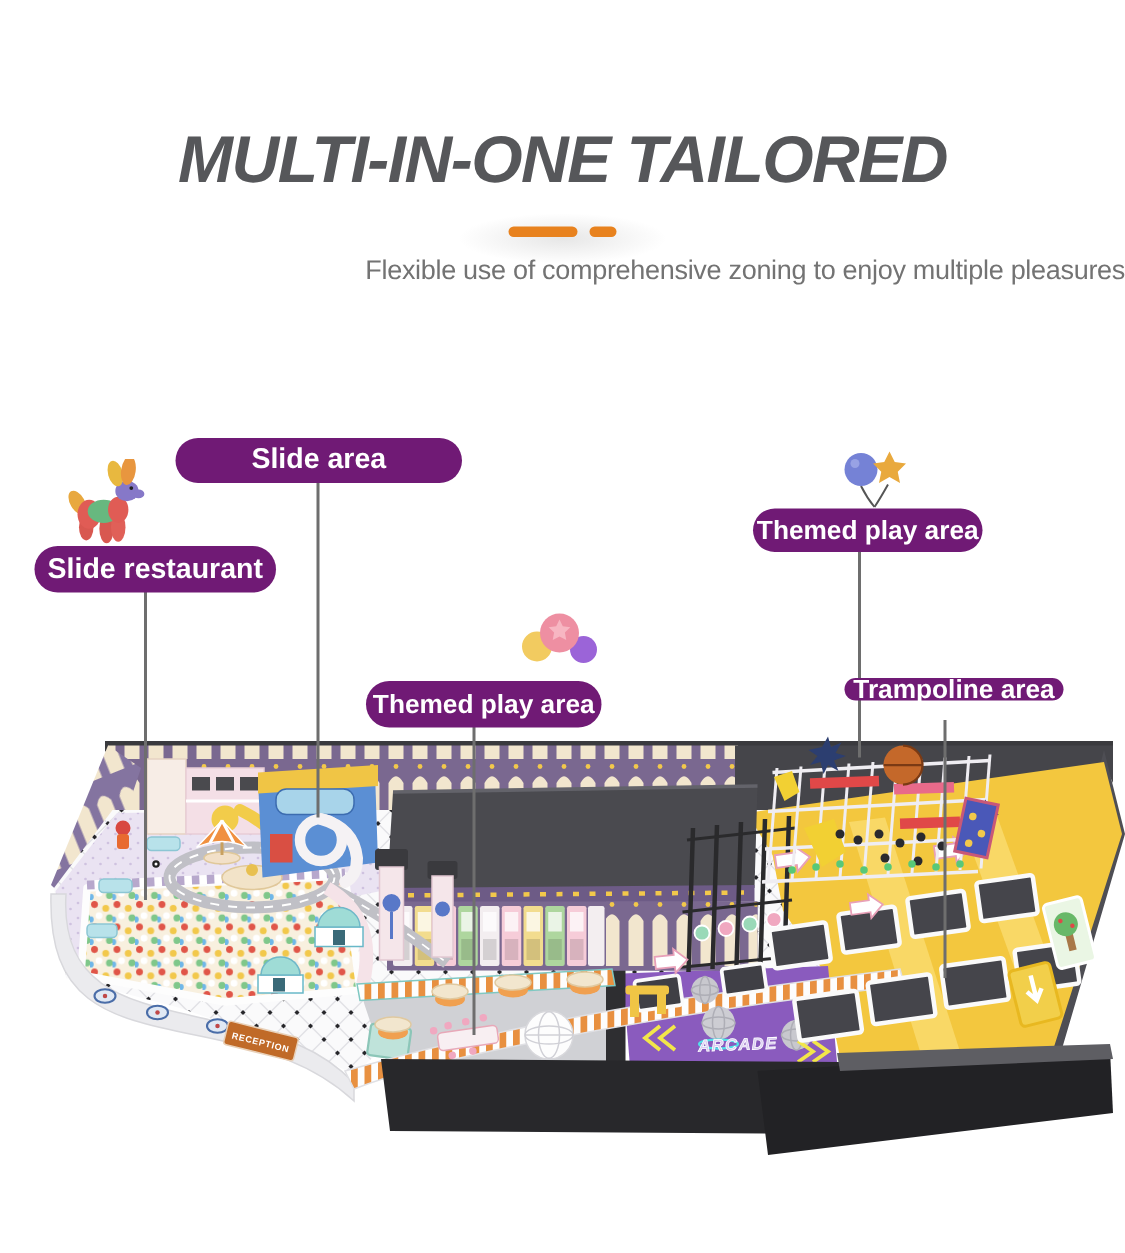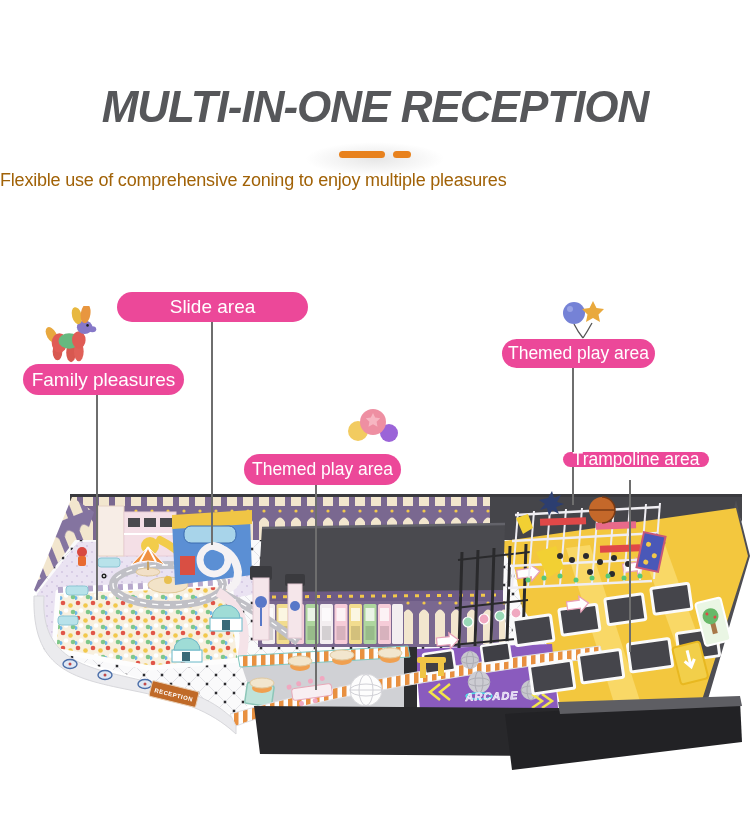--- a/index.html
+++ b/index.html
@@ -8,43 +8,43 @@
   
   #title{position:absolute;left:0;top:82px;width:750px;text-align:center;margin:0;
          font-size:44px;font-weight:bold;font-style:italic;letter-spacing:-1px;
          color:#56575a;white-space:nowrap;}
   #divider{position:absolute;left:0;top:149px;width:750px;height:10px;
            display:flex;justify-content:center;align-items:center;gap:8px;}
   #divider .bar-long{width:46px;height:7px;border-radius:4px;background:#E8821E;}
   #divider .bar-short{width:18px;height:7px;border-radius:4px;background:#E8821E;}
   #divider-shadow{position:absolute;left:305px;top:142px;width:140px;height:34px;
       background:radial-gradient(ellipse at center,rgba(120,120,120,.18),rgba(120,120,120,0) 70%);}
-  #subtitle{position:absolute;left:0;top:170px;width:750px;text-align:left;margin:0;
-            font-size:18px;letter-spacing:-.2px;color:#a16207;white-space:nowrap;}
+  #subtitle{position:absolute;left:0;top:170px;width:750px;text-align:right;margin:0;
+            font-size:18px;letter-spacing:-.2px;color:#737373;white-space:nowrap;}
   
   .pill{position:absolute;display:flex;align-items:center;justify-content:center;
-        background:#ec4899;color:#fff;font-weight:normal;border-radius:17px;
+        background:#701a75;color:#fff;font-weight:bold;border-radius:17px;
         white-space:nowrap;z-index:3;}
   #pill-slide{left:117px;top:292px;width:191px;height:30px;font-size:19px;}
   #pill-family{left:23px;top:364px;width:161px;height:31px;font-size:19px;}
   #pill-themed-mid{left:244px;top:454px;width:157px;height:31px;font-size:17.5px;}
   #pill-themed-right{left:502px;top:339px;width:153px;height:29px;font-size:17.5px;}
   #pill-trampoline{left:563px;top:452px;width:146px;height:15px;font-size:17.5px;}
   .deco{position:absolute;z-index:2;}
   #deco-dog{left:42px;top:306px;}
   #deco-balloons-mid{left:346px;top:404px;}
   #deco-balloons-right{left:558px;top:296px;}
   #plan{position:absolute;left:0;top:0;z-index:1;}
 </style>
 </head>
 <body>
 <div id="page">
 
 <div id="divider-shadow"></div>
-<h1 id="title">MULTI-IN-ONE RECEPTION</h1>
+<h1 id="title">MULTI-IN-ONE TAILORED</h1>
 <div id="divider">
   <span class="bar-long"></span>
   <span class="bar-short"></span>
 </div>
 <p id="subtitle">Flexible use of comprehensive zoning to enjoy multiple pleasures</p>
 
 <svg id="plan" width="750" height="835" viewBox="0 0 750 835">
   <defs>
     <pattern id="pChecker" width="18" height="18" patternUnits="userSpaceOnUse">
       <rect width="18" height="18" fill="#fafafb"></rect>
@@ -477,18 +477,18 @@
 
 <svg class="deco" id="deco-balloons-right" width="52" height="46" viewBox="0 0 52 46">
   <path d="M16,28 Q20,36 25,42" fill="none" stroke="#555555" stroke-width="1.3"></path>
   <path d="M34,27 Q29,36 25,42" fill="none" stroke="#555555" stroke-width="1.3"></path>
   <circle cx="16" cy="17" r="11" fill="#7582d6"></circle>
   <circle cx="12" cy="13" r="3" fill="#98a2e4"></circle>
   <path d="M35,5 L38.5,12 L46,13 L40.5,18.5 L42,26 L35,22 L28,26 L29.5,18.5 L24,13 L31.5,12 Z" fill="#e9a93d"></path>
 </svg>
 
 <div class="pill" id="pill-slide">Slide area</div>
-<div class="pill" id="pill-family">Family pleasures</div>
+<div class="pill" id="pill-family">Slide restaurant</div>
 <div class="pill" id="pill-themed-mid">Themed play area</div>
 <div class="pill" id="pill-themed-right">Themed play area</div>
 <div class="pill" id="pill-trampoline">Trampoline area</div>
 
 </div>
 
 </body></html>

